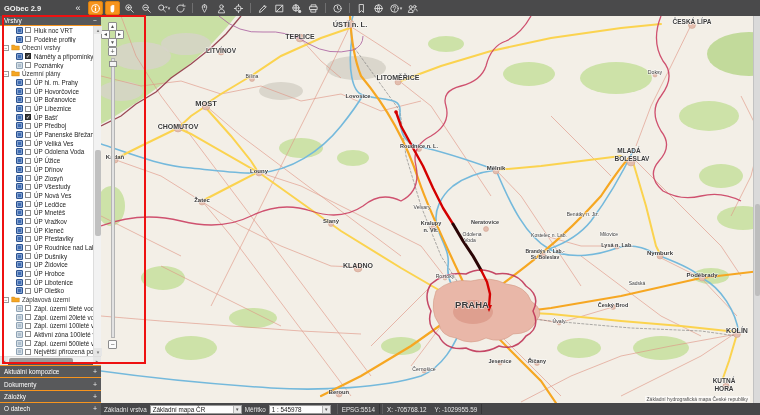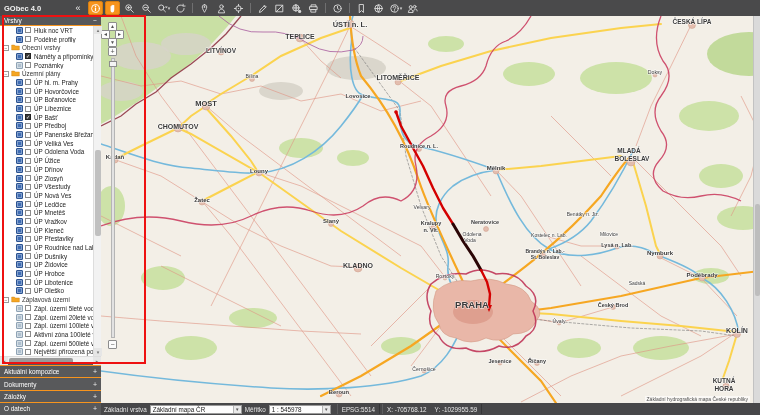--- a/index.html
+++ b/index.html
@@ -73,21 +73,21 @@
 
   
   #redrect{position:absolute;left:2px;top:15px;width:144px;height:349px;border:2px solid #ee1111;z-index:40;pointer-events:none;}
 </style>
 </head>
 <body>
 
 <div id="screen">
 
   <div id="topbar">
-    <span id="apptitle">GObec 4.0</span>
+    <span id="apptitle">GObec 2.9</span>
     <span id="collapse">«</span>
     <div id="toolbar">
         <div class="tbtn act">
           <svg class="ticon" viewBox="0 0 13 13">
             <circle cx="6.5" cy="6.5" r="4.6"></circle>
             <path d="M6.5 6v3" stroke-width="1.5"></path>
             <circle cx="6.5" cy="4" r=".9" fill="#fff" stroke="none"></circle>
           </svg>
         </div>
         <div class="tbtn act">

